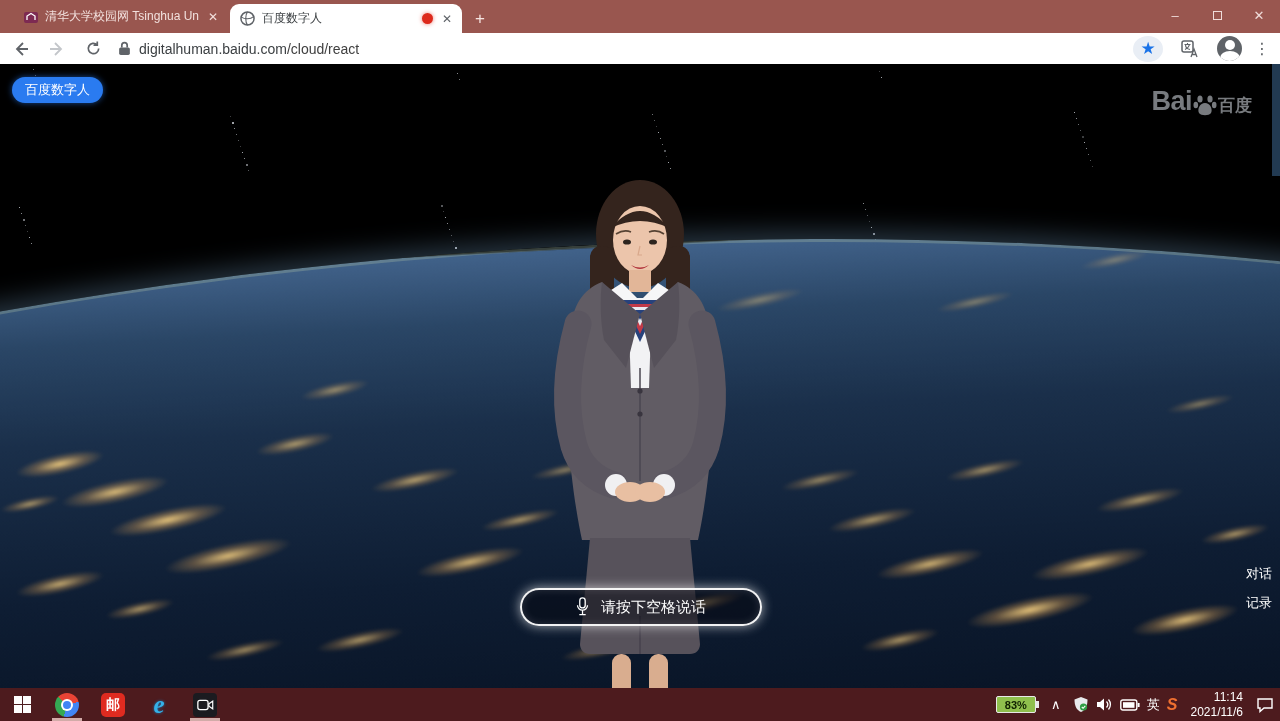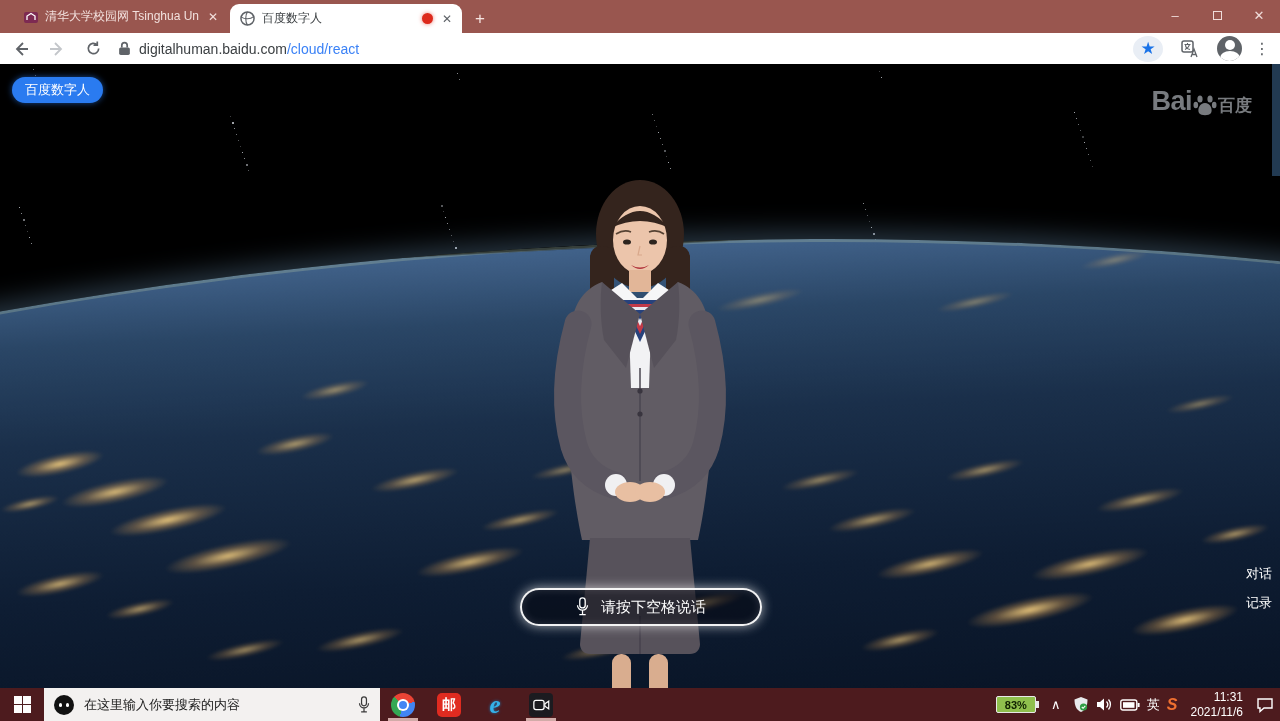--- a/index.html
+++ b/index.html
@@ -24,21 +24,21 @@
   .win-controls { position:absolute; right:0; top:0; height:30px; display:flex; }
   .win-btn { width:42px; height:30px; display:flex; align-items:center; justify-content:center;
              color:#f0dcda; font-size:13px; }
   .restore-glyph { width:9px; height:9px; border:1px solid #f0dcda; }
 
   .toolbar { position:absolute; top:33px; left:0; width:1280px; height:31px; background:#ffffff;
              display:flex; align-items:center; }
   .nav-icon { width:30px; height:26px; display:flex; align-items:center; justify-content:center; margin-left:6px; }
   .omnibox { display:flex; align-items:center; gap:8px; margin-left:10px; flex:1; height:26px; }
   .url { font-size:14px; color:#3c4043; }
-  .url .path { color:#3b82f6; }
+  .url .path { color:#404040; }
   .tb-right { display:flex; align-items:center; gap:12px; margin-right:10px; }
   .tb-right .nav-icon { margin-left:0; }
   .star { color:#1a73e8; font-size:17px; }
   .avatar { width:25px; height:25px; border-radius:50%; background:#5f6368; position:relative; overflow:hidden; }
   .avatar::before { content:""; position:absolute; left:7.5px; top:4px; width:10px; height:10px;
                     border-radius:50%; background:#fff; }
   .avatar::after { content:""; position:absolute; left:2.5px; top:15px; width:20px; height:14px;
                    border-radius:50%; background:#fff; }
   .kebab { color:#5f6368; font-size:16px; letter-spacing:0; }
 
@@ -369,28 +369,20 @@
 
   <div class="taskbar">
     <div class="start-btn">
       <span class="win-logo">
           <span></span>
           <span></span>
           <span></span>
           <span></span>
         </span>
     </div>
-    <div class="tb-search">
-      <span class="cortana"></span>
-      <span class="tb-search-text">在这里输入你要搜索的内容</span>
-      <svg width="12" height="18" viewBox="0 0 14 22">
-        <rect x="4" y="1" width="6" height="11" rx="3" fill="none" stroke="#3a3a3a" stroke-width="1.5"></rect>
-        <path d="M1.5 9 a5.5 5.5 0 0 0 11 0 M7 14.5 V19 M3.5 19.5 h7" stroke="#3a3a3a" stroke-width="1.5" fill="none"></path>
-      </svg>
-    </div>
     <div class="task-icons">
       <div class="task-icon running">
           <span class="chrome-ball"></span>
         </div>
       <div class="task-icon">
           <span class="mail-tile">邮</span>
         </div>
       <div class="task-icon">
           <span class="ie-glyph">e</span>
         </div>
@@ -416,21 +408,21 @@
         <path d="M10.5 4.5 a4.5 4.5 0 0 1 0 6 M12.5 2.5 a7.5 7.5 0 0 1 0 10" stroke="#fff" stroke-width="1.3" fill="none"></path>
       </svg>
       <svg width="20" height="12" viewBox="0 0 20 12">
         <rect x="0.8" y="1" width="16" height="10" rx="2" fill="none" stroke="#fff" stroke-width="1.4"></rect>
         <rect x="3" y="3.2" width="11.5" height="5.6" fill="#fff"></rect>
         <rect x="17.6" y="4" width="2" height="4" fill="#fff"></rect>
       </svg>
       <span class="lang">英</span>
       <span class="sogou">S</span>
       <div class="clock">
-        <div>11:31</div>
+        <div>11:14</div>
         <div>2021/11/6</div>
       </div>
       <svg width="18" height="16" viewBox="0 0 18 16">
         <path d="M2 2 H16 V11 H8 L4 14.5 V11 H2 Z" fill="none" stroke="#fff" stroke-width="1.4"></path>
       </svg>
     </div>
   </div>
 
 </div>
 

